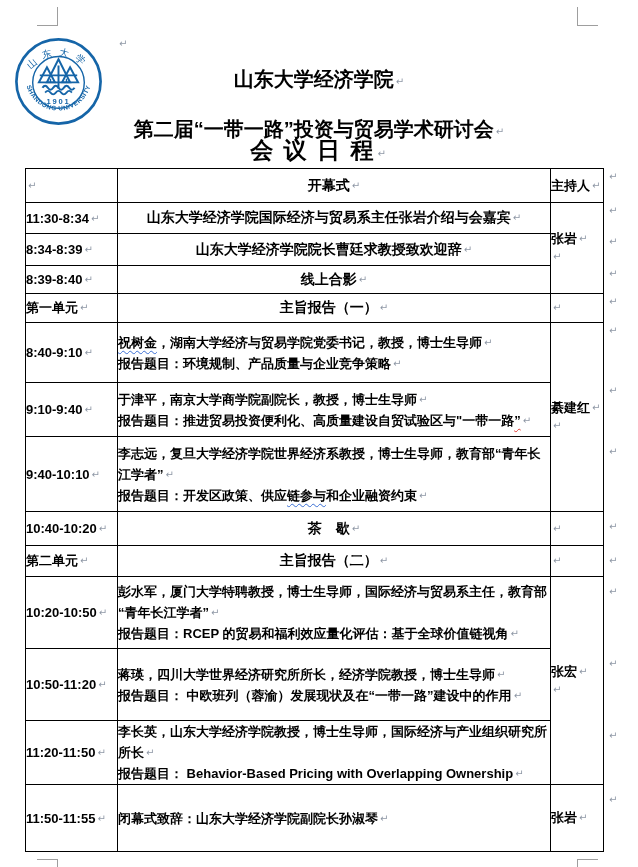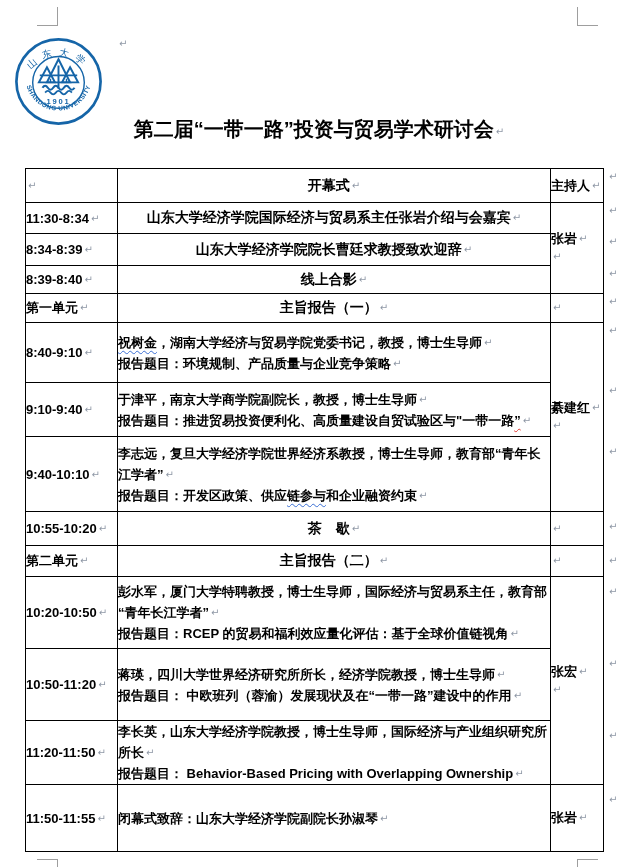--- a/index.html
+++ b/index.html
@@ -71,21 +71,23 @@
     </g>
     <text x="50" y="75.5" font-size="8.5" font-weight="bold" fill="#1565a8" text-anchor="middle" letter-spacing="2">1901</text>
     <path id="arcBot" d="M14.5,56 A37,37 0 0 0 85.5,56" fill="none"></path>
     <text font-size="7.2" font-weight="bold" fill="#1565a8" letter-spacing="0.5">
       <textPath href="#arcBot" startOffset="50%" text-anchor="middle">SHANDONG UNIVERSITY</textPath>
     </text>
   </svg>
 
   <span class="pc solo" style="left:119px;top:38px;">↵</span>
 
+  <div class="title t1"><span>山东大学经济学院</span><span class="pc">↵</span></div>
   <div class="title t2"><span>第二届“一带一路”投资与贸易学术研讨会</span><span class="pc">↵</span></div>
+  <div class="title t3"><span>会 议 日 程</span><span class="pc">↵</span></div>
 
   <table class="agenda">
     <colgroup>
         <col style="width:92px">
         <col style="width:433px">
         <col style="width:53px">
       </colgroup>
 
     <tbody>
         <tr style="height:34px">
@@ -142,21 +144,21 @@
     <tr style="height:75px">
       <td class="td-time"><span>9:40-10:10</span><span class="pc">↵</span></td>
       <td class="td-sp">
         <div class="ln"><span>李志远，复旦大学经济学院世界经济系教授，博士生导师，教育部“青年长</span></div>
         <div class="ln"><span>江学者”</span><span class="pc">↵</span></div>
         <div class="ln"><span>报告题目：开发区政策、供应</span><span class="wavy-blue">链参与</span><span>和企业融资约束</span><span class="pc">↵</span></div>
       </td>
     </tr>
 
     <tr style="height:34px">
-      <td class="td-time"><span>10:55-10:20</span><span class="pc">↵</span></td>
+      <td class="td-time"><span>10:40-10:20</span><span class="pc">↵</span></td>
       <td class="td-ctr"><span>茶　歇</span><span class="pc">↵</span></td>
       <td class="td-host"><span class="pc">↵</span></td>
     </tr>
 
     <tr style="height:31px">
       <td class="td-time"><span>第二单元</span><span class="pc">↵</span></td>
       <td class="td-ctr"><span>主旨报告（二）</span><span class="pc">↵</span></td>
       <td class="td-host"><span class="pc">↵</span></td>
     </tr>
 

